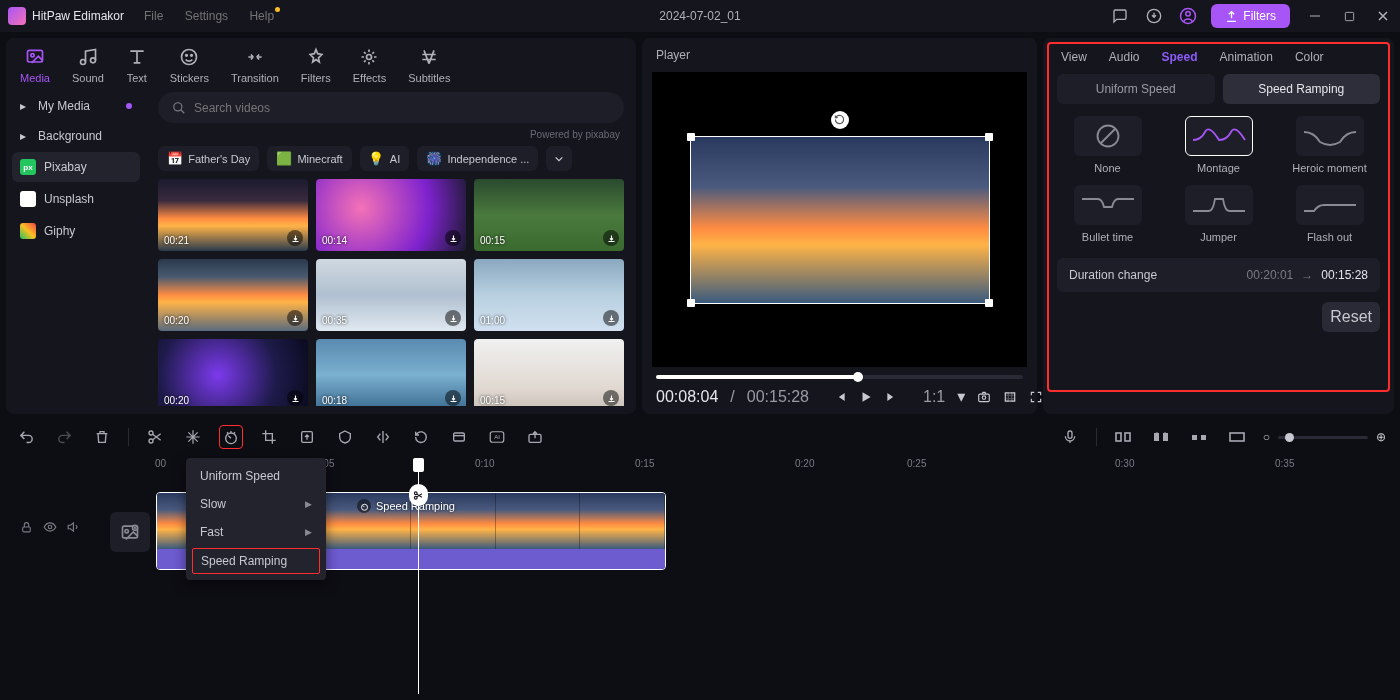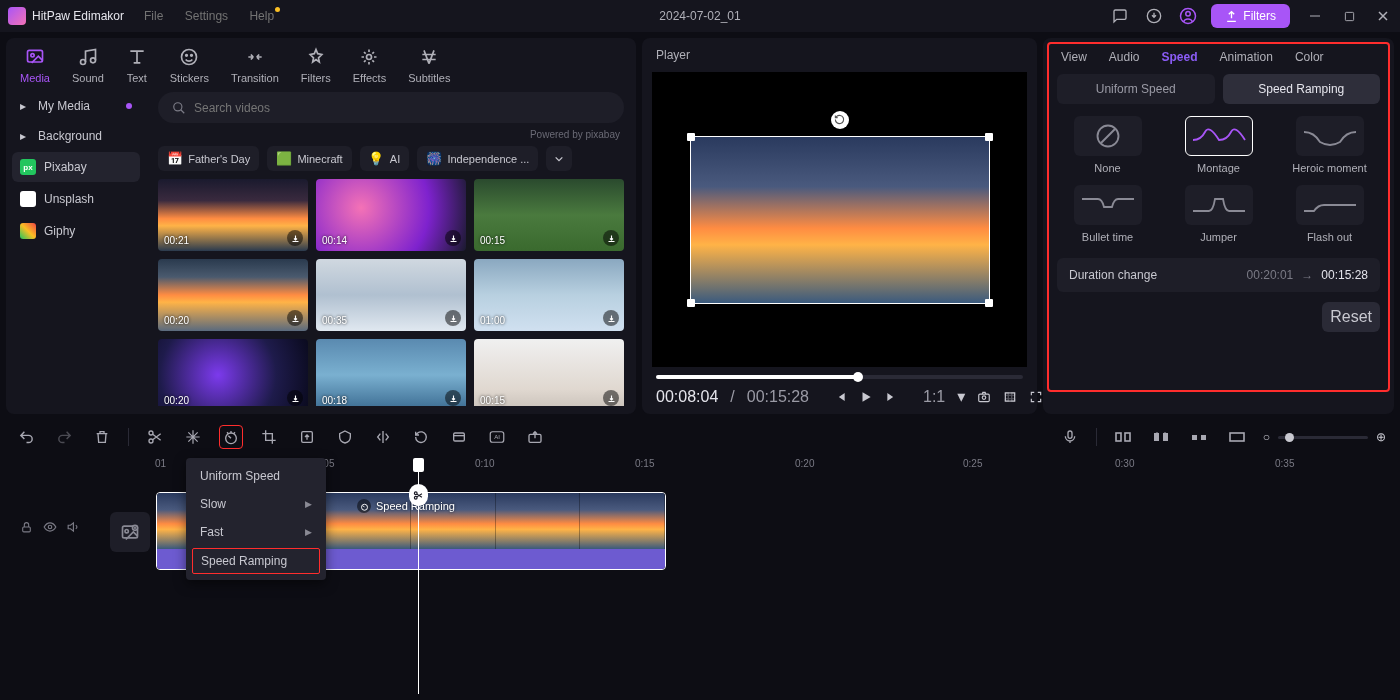--- a/index.html
+++ b/index.html
@@ -654,26 +654,26 @@
     <span style="cursor:pointer">○</span>
     <div class="ztrack">
         <div class="zknob"></div>
       </div>
     <span style="cursor:pointer">⊕</span>
   </div>
 </div>
 
 <div class="timeline">
   <div class="ruler" id="ruler">
-      <span class="tick" style="left: 0px;">01</span>
+      <span class="tick" style="left: 0px;">00</span>
       <span class="tick" style="left: 160px;">0:05</span>
       <span class="tick" style="left: 320px;">0:10</span>
       <span class="tick" style="left: 480px;">0:15</span>
       <span class="tick" style="left: 640px;">0:20</span>
-      <span class="tick" style="left: 808px;">0:25</span>
+      <span class="tick" style="left: 752px;">0:25</span>
       <span class="tick" style="left: 960px;">0:30</span>
       <span class="tick" style="left: 1120px;">0:35</span>
     </div>
   <div class="playhead">
     <div class="ph-head"></div>
     <div class="ph-cut">
         <svg width="11" height="11" viewBox="0 0 24 24" fill="none" stroke="currentColor" stroke-width="2.5">
           <circle cx="6" cy="7" r="3"></circle>
           <circle cx="6" cy="17" r="3"></circle>
           <path d="m8.5 9 11 7M8.5 15l11-7"></path>

